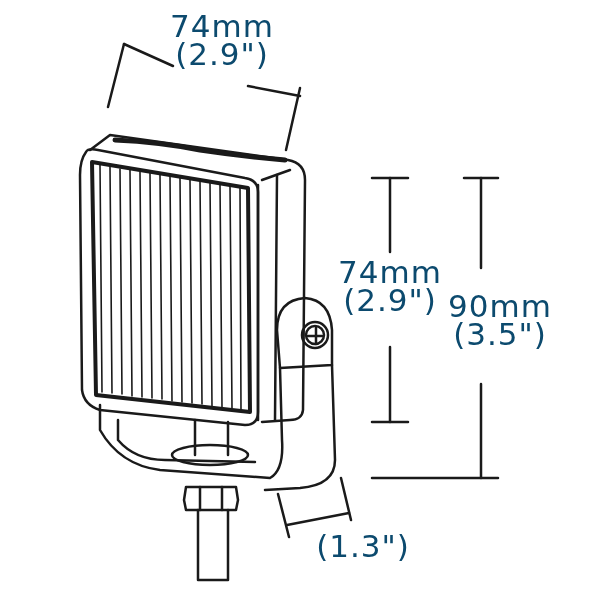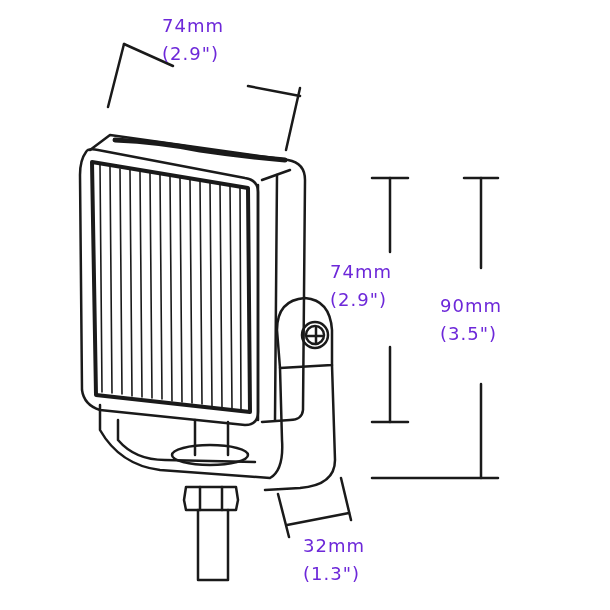--- a/index.html
+++ b/index.html
@@ -1,18 +1,18 @@
 <!DOCTYPE html>
 <html><head>
 <meta charset="utf-8">
 <style>
   html,body{margin:0;padding:0;background:#ffffff;}
   #canvas{position:relative;width:610px;height:610px;background:#ffffff;overflow:hidden;}
   svg{position:absolute;left:0;top:0;}
-  .lbl{position:absolute;font-family:"DejaVu Sans",sans-serif;color:#6d28d9;font-size:18px;line-height:28px;text-align:left;letter-spacing:1px;white-space:nowrap;}
+  .lbl{position:absolute;font-family:"DejaVu Sans",sans-serif;color:#0c4a6e;font-size:31px;line-height:28px;text-align:center;letter-spacing:1px;white-space:nowrap;}
 </style>
 </head>
 <body>
 
 <div id="canvas">
   <svg width="610" height="610" viewBox="0 0 610 610" fill="none" stroke="#1a1a1a" stroke-linecap="round" stroke-linejoin="round">
 
     <g stroke-width="2.5">
       <line x1="108" y1="107" x2="124" y2="44"></line>
       <line x1="124" y1="44" x2="173" y2="66"></line>
@@ -102,16 +102,15 @@
     <div>74mm</div>
     <div>(2.9")</div>
   </div>
 
   <div class="lbl" style="left:440px;top:292px;width:120px;">
     <div>90mm</div>
     <div>(3.5")</div>
   </div>
 
   <div class="lbl" style="left:303px;top:532px;width:120px;">
-    <div>32mm</div>
     <div>(1.3")</div>
   </div>
 </div>
 
 </body></html>

